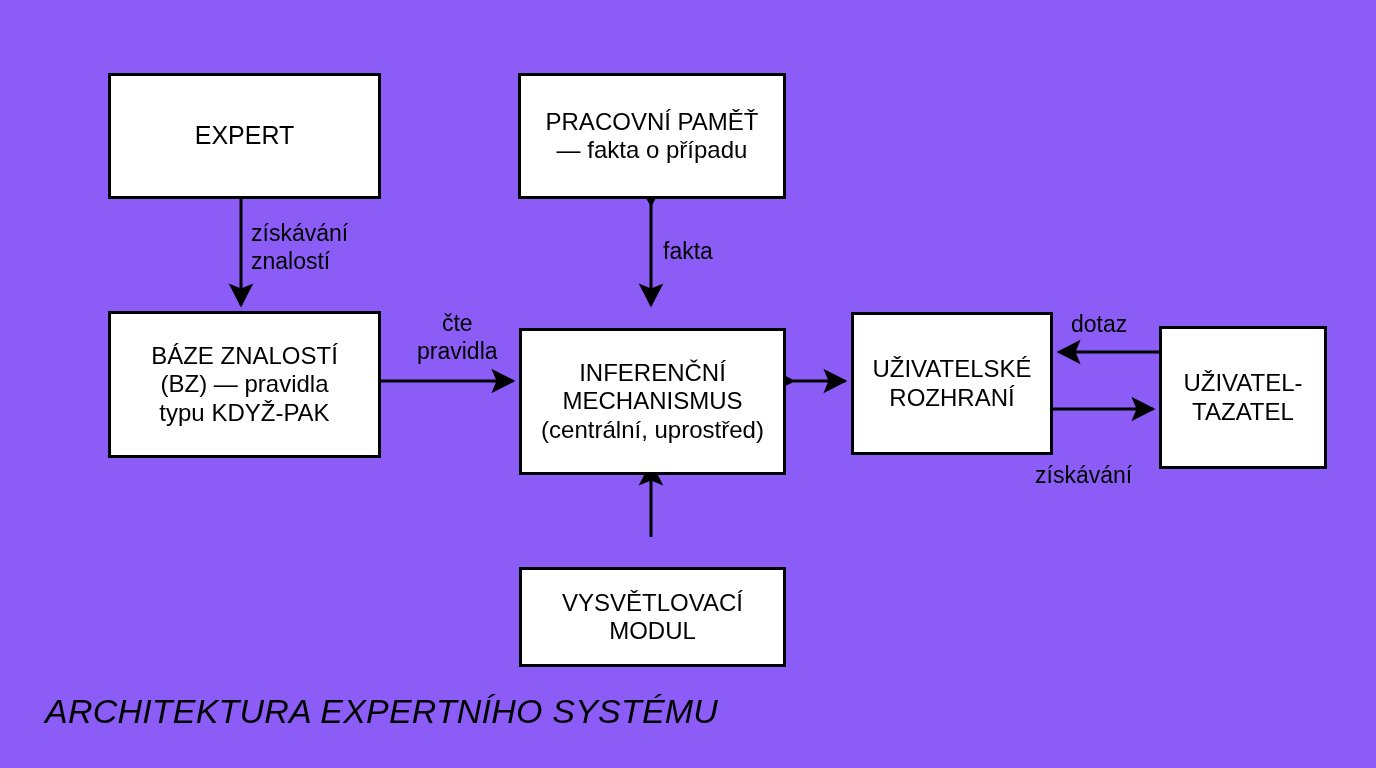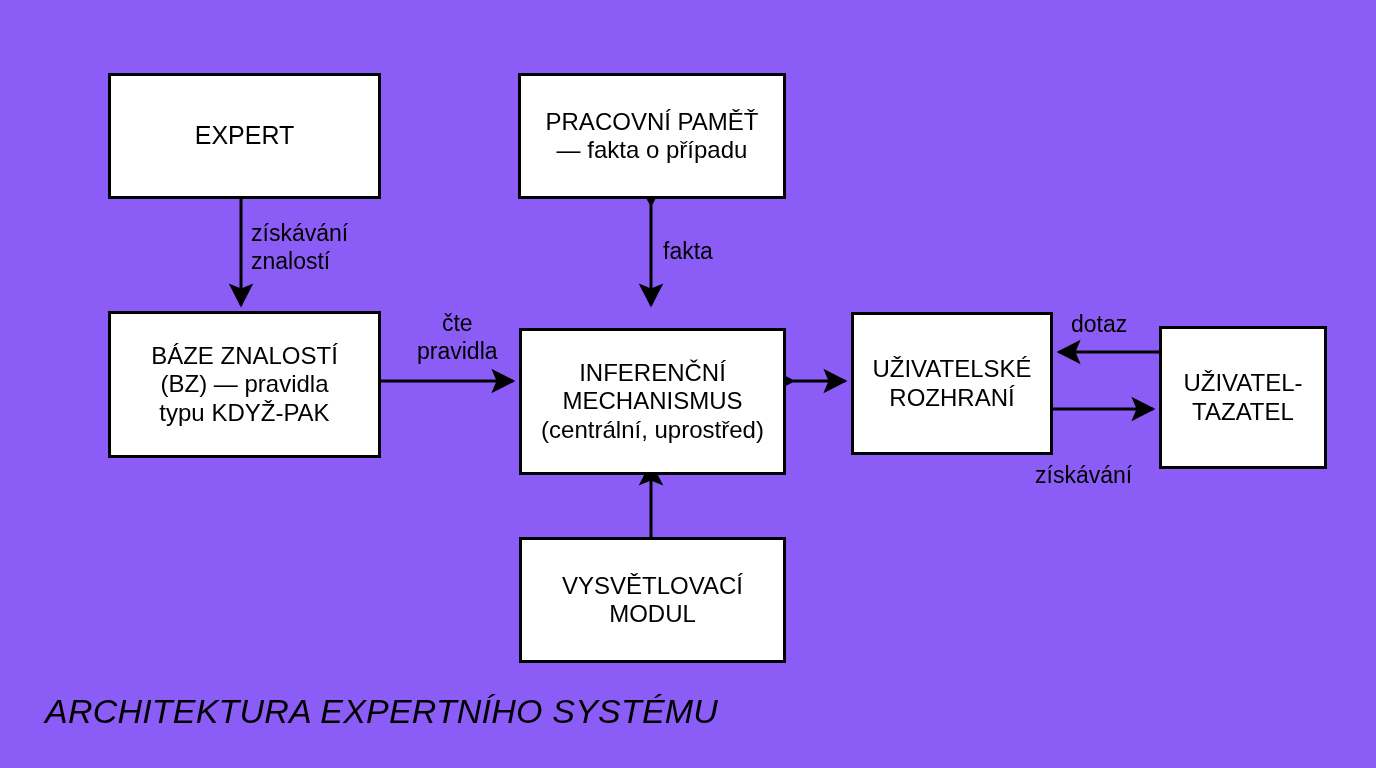--- a/index.html
+++ b/index.html
@@ -57,21 +57,21 @@
     pointer-events: none;
   }
 
   
   #n-expert      { left: 108px; top: 73px;  width: 273px; height: 126px; }
   #n-wm          { left: 518px; top: 73px;  width: 268px; height: 126px; }
   #n-kb          { left: 108px; top: 311px; width: 273px; height: 147px; }
   #n-inference   { left: 519px; top: 328px; width: 267px; height: 147px; }
   #n-ui          { left: 851px; top: 312px; width: 202px; height: 143px; }
   #n-user        { left: 1159px; top: 312px; width: 168px; height: 143px; margin-top: 14px; }
-  #n-explain     { left: 519px; top: 537px; width: 267px; height: 126px; text-align: center; }
+  #n-explain     { left: 519px; top: 567px; width: 267px; height: 100px; text-align: center; }
 
   #lbl-acquire   { left: 251px; top: 220px; }
   #lbl-facts     { left: 663px; top: 238px; }
   #lbl-reads     { left: 417px; top: 310px; text-align: center; }
   #lbl-query     { left: 1071px; top: 311px; }
   #lbl-recommend { left: 1035px; top: 462px; }
 
   #caption-main  { left: 45px; top: 692px; font-style: italic; }
 </style>
 </head>

